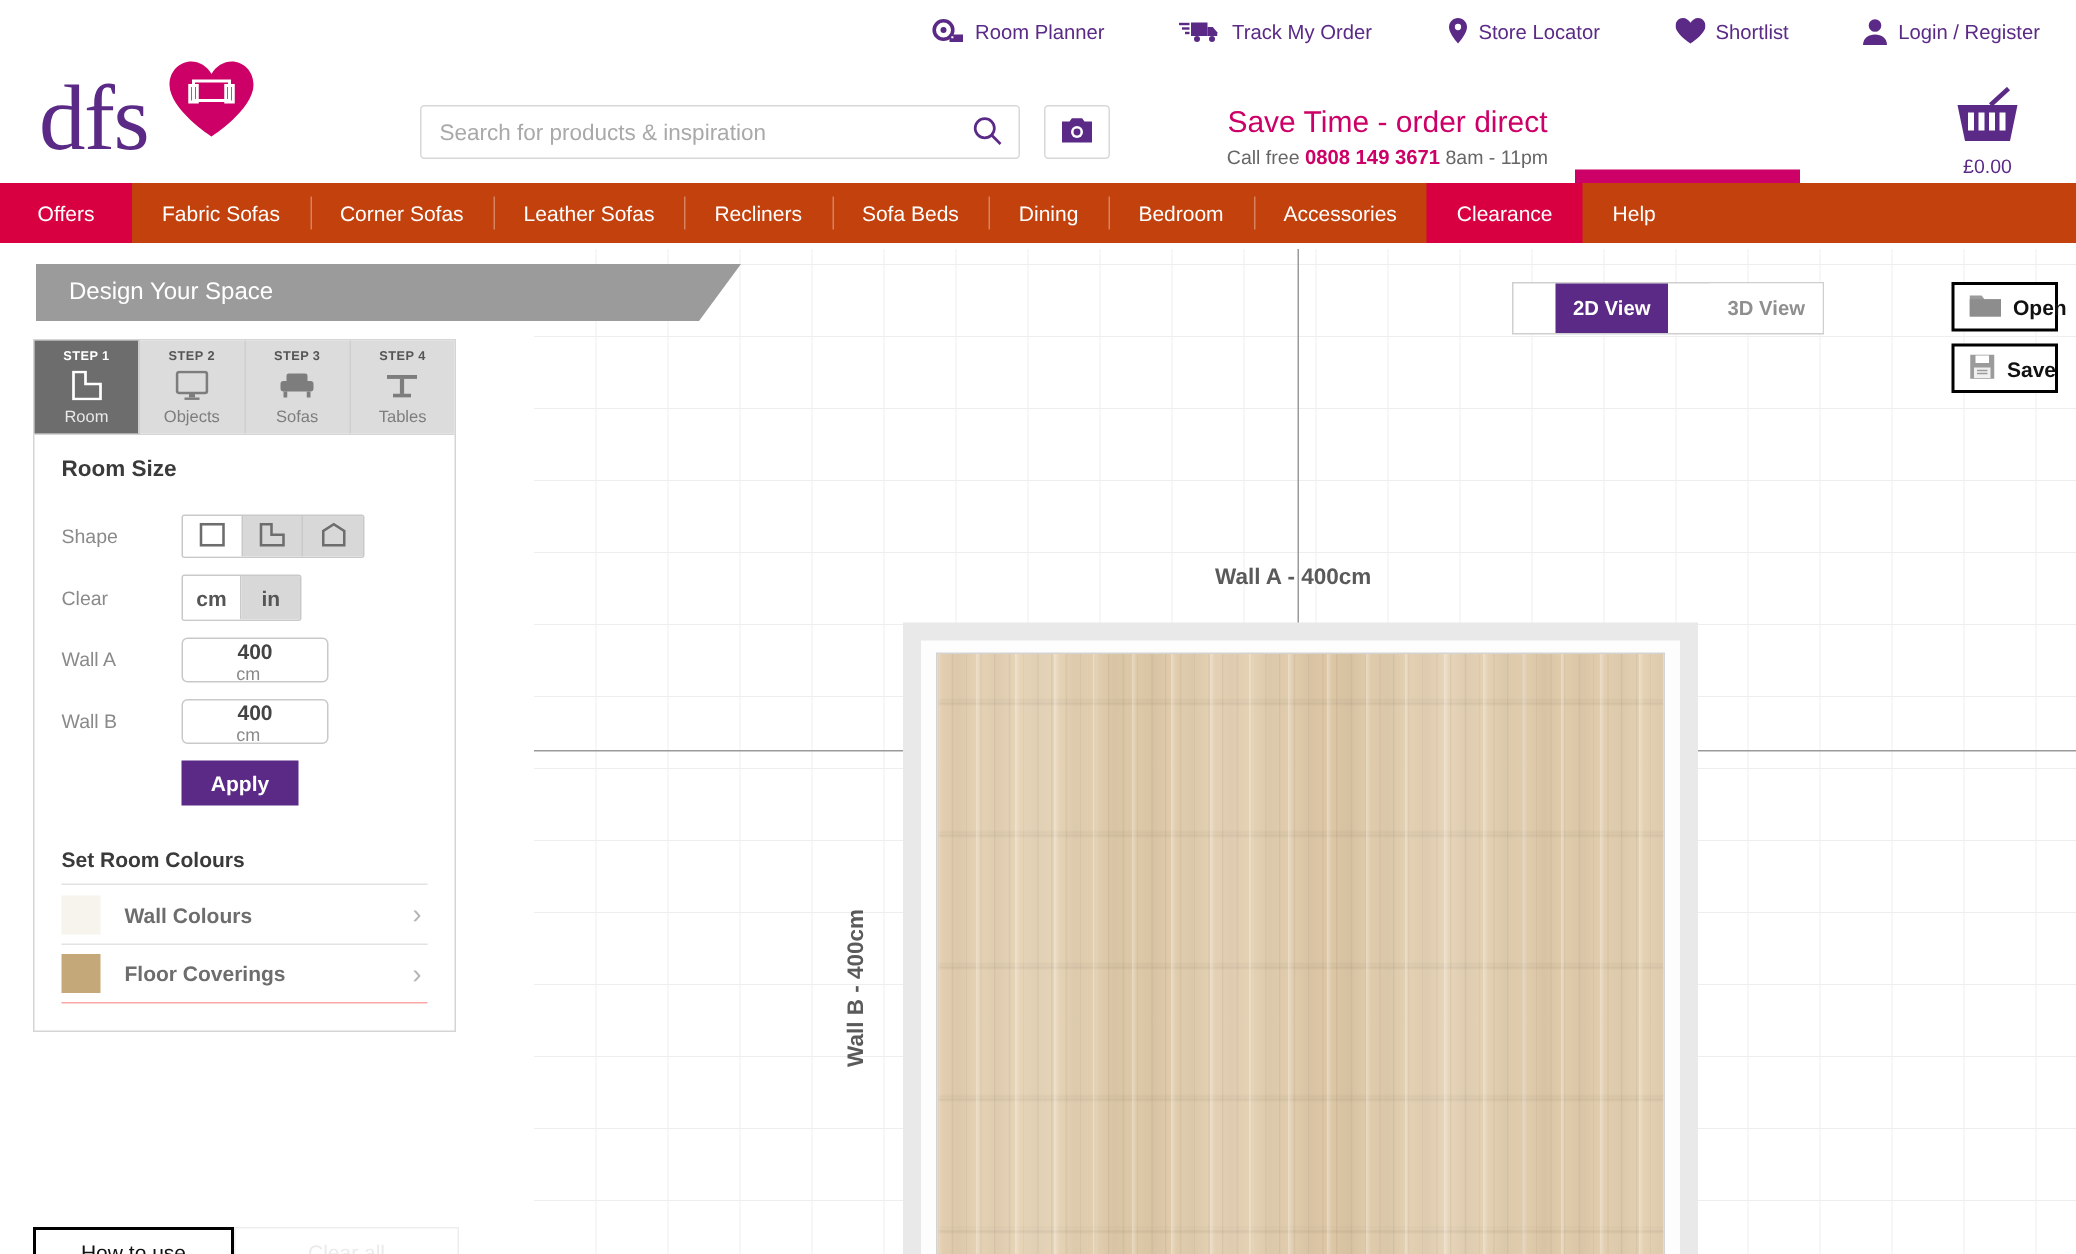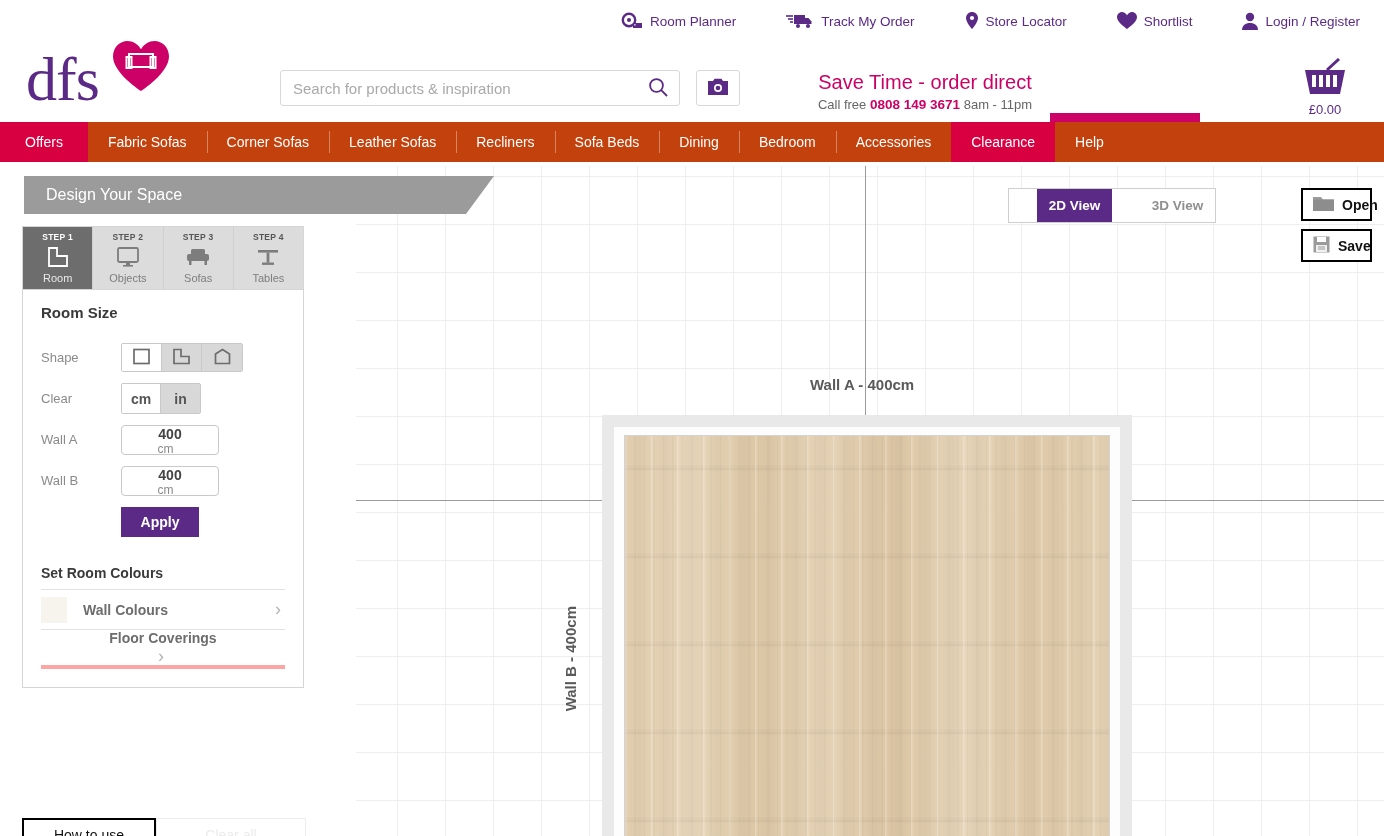--- a/index.html
+++ b/index.html
@@ -202,21 +202,21 @@
   }
 
   .colours-title {
     font-size: 14px; color: #3a3a3a; font-weight: bold;
     margin: 28px 0 8px;
   }
   .colour-row {
     display: flex; align-items: center; height: 40px;
     border-top: 1px solid #e2e2e2; cursor: pointer;
   }
-  .colour-row:last-child { border-bottom: 4px solid #fca5a5; flex-direction: column; }
+  .colour-row:last-child { border-bottom: 1px solid #fca5a5; }
   .swatch { width: 26px; height: 26px; margin-right: 16px; }
   .colour-label { flex: 1; font-size: 14px; color: #6d6d6d; font-weight: bold; }
   .chev { color: #b4b4b4; font-size: 18px; padding-right: 4px; }
 
   .bottom-btns {
     position: absolute; left: 0; top: 577px;
     display: flex; gap: 0; margin-top: 15px;
   }
   .howto-btn {
     width: 134px; height: 34px; border: 2px solid #000; background: #fff;

